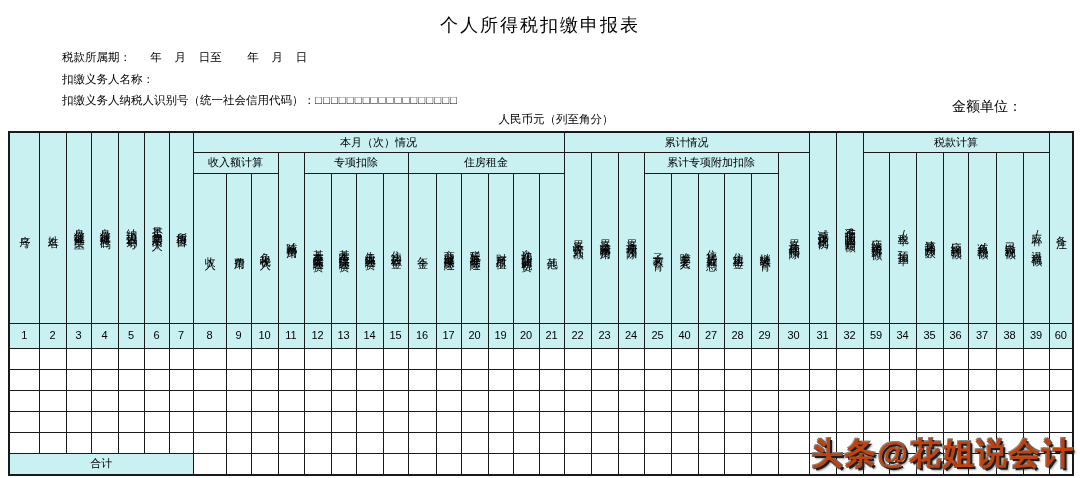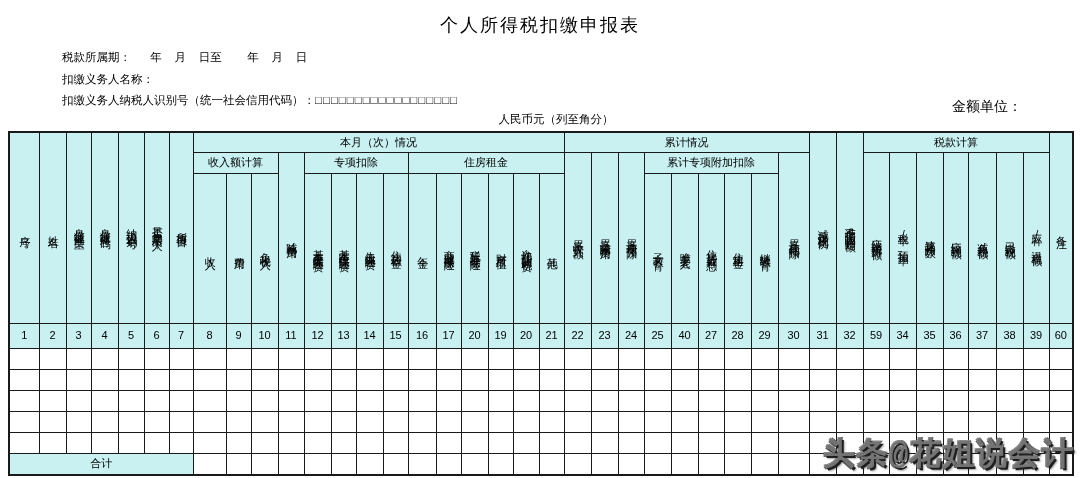--- a/index.html
+++ b/index.html
@@ -44,23 +44,22 @@
   .r-total td { background:#ffffff; }
   .r-total td.total-cell { background:var(--header-fill,#c9f1f1); font-size:11px;margin-left:24px; }
   .vt {
     writing-mode:vertical-rl; text-orientation:upright;
     letter-spacing:2px; line-height:1.05; display:inline-block;
     white-space:nowrap;
   }
   .watermark {
     position:absolute; right:5px; bottom:3px;
     font-size:31px; font-weight:bold; letter-spacing:2px; white-space:nowrap;
-    color:#737373;
+    color:#c2410c;
     text-shadow: 2px 2px 0 #1f1f1f, -1px -1px 0 #8a8a8a, 1px -1px 0 #6a6a6a, -1px 1px 0 #6a6a6a, 3px 3px 2px rgba(0,0,0,.35);
-    font-family: Liberation Mono, monospace;
   }
 </style>
 </head>
 <body>
 
 <div class="title">个人所得税扣缴申报表</div>
 
 <div class="meta-line meta-line-1"><span>税款所属期：</span><span>      年    月    日至        年    月    日</span></div>
 
 <div class="meta-line meta-line-2"><span>扣缴义务人名称：</span></div>

